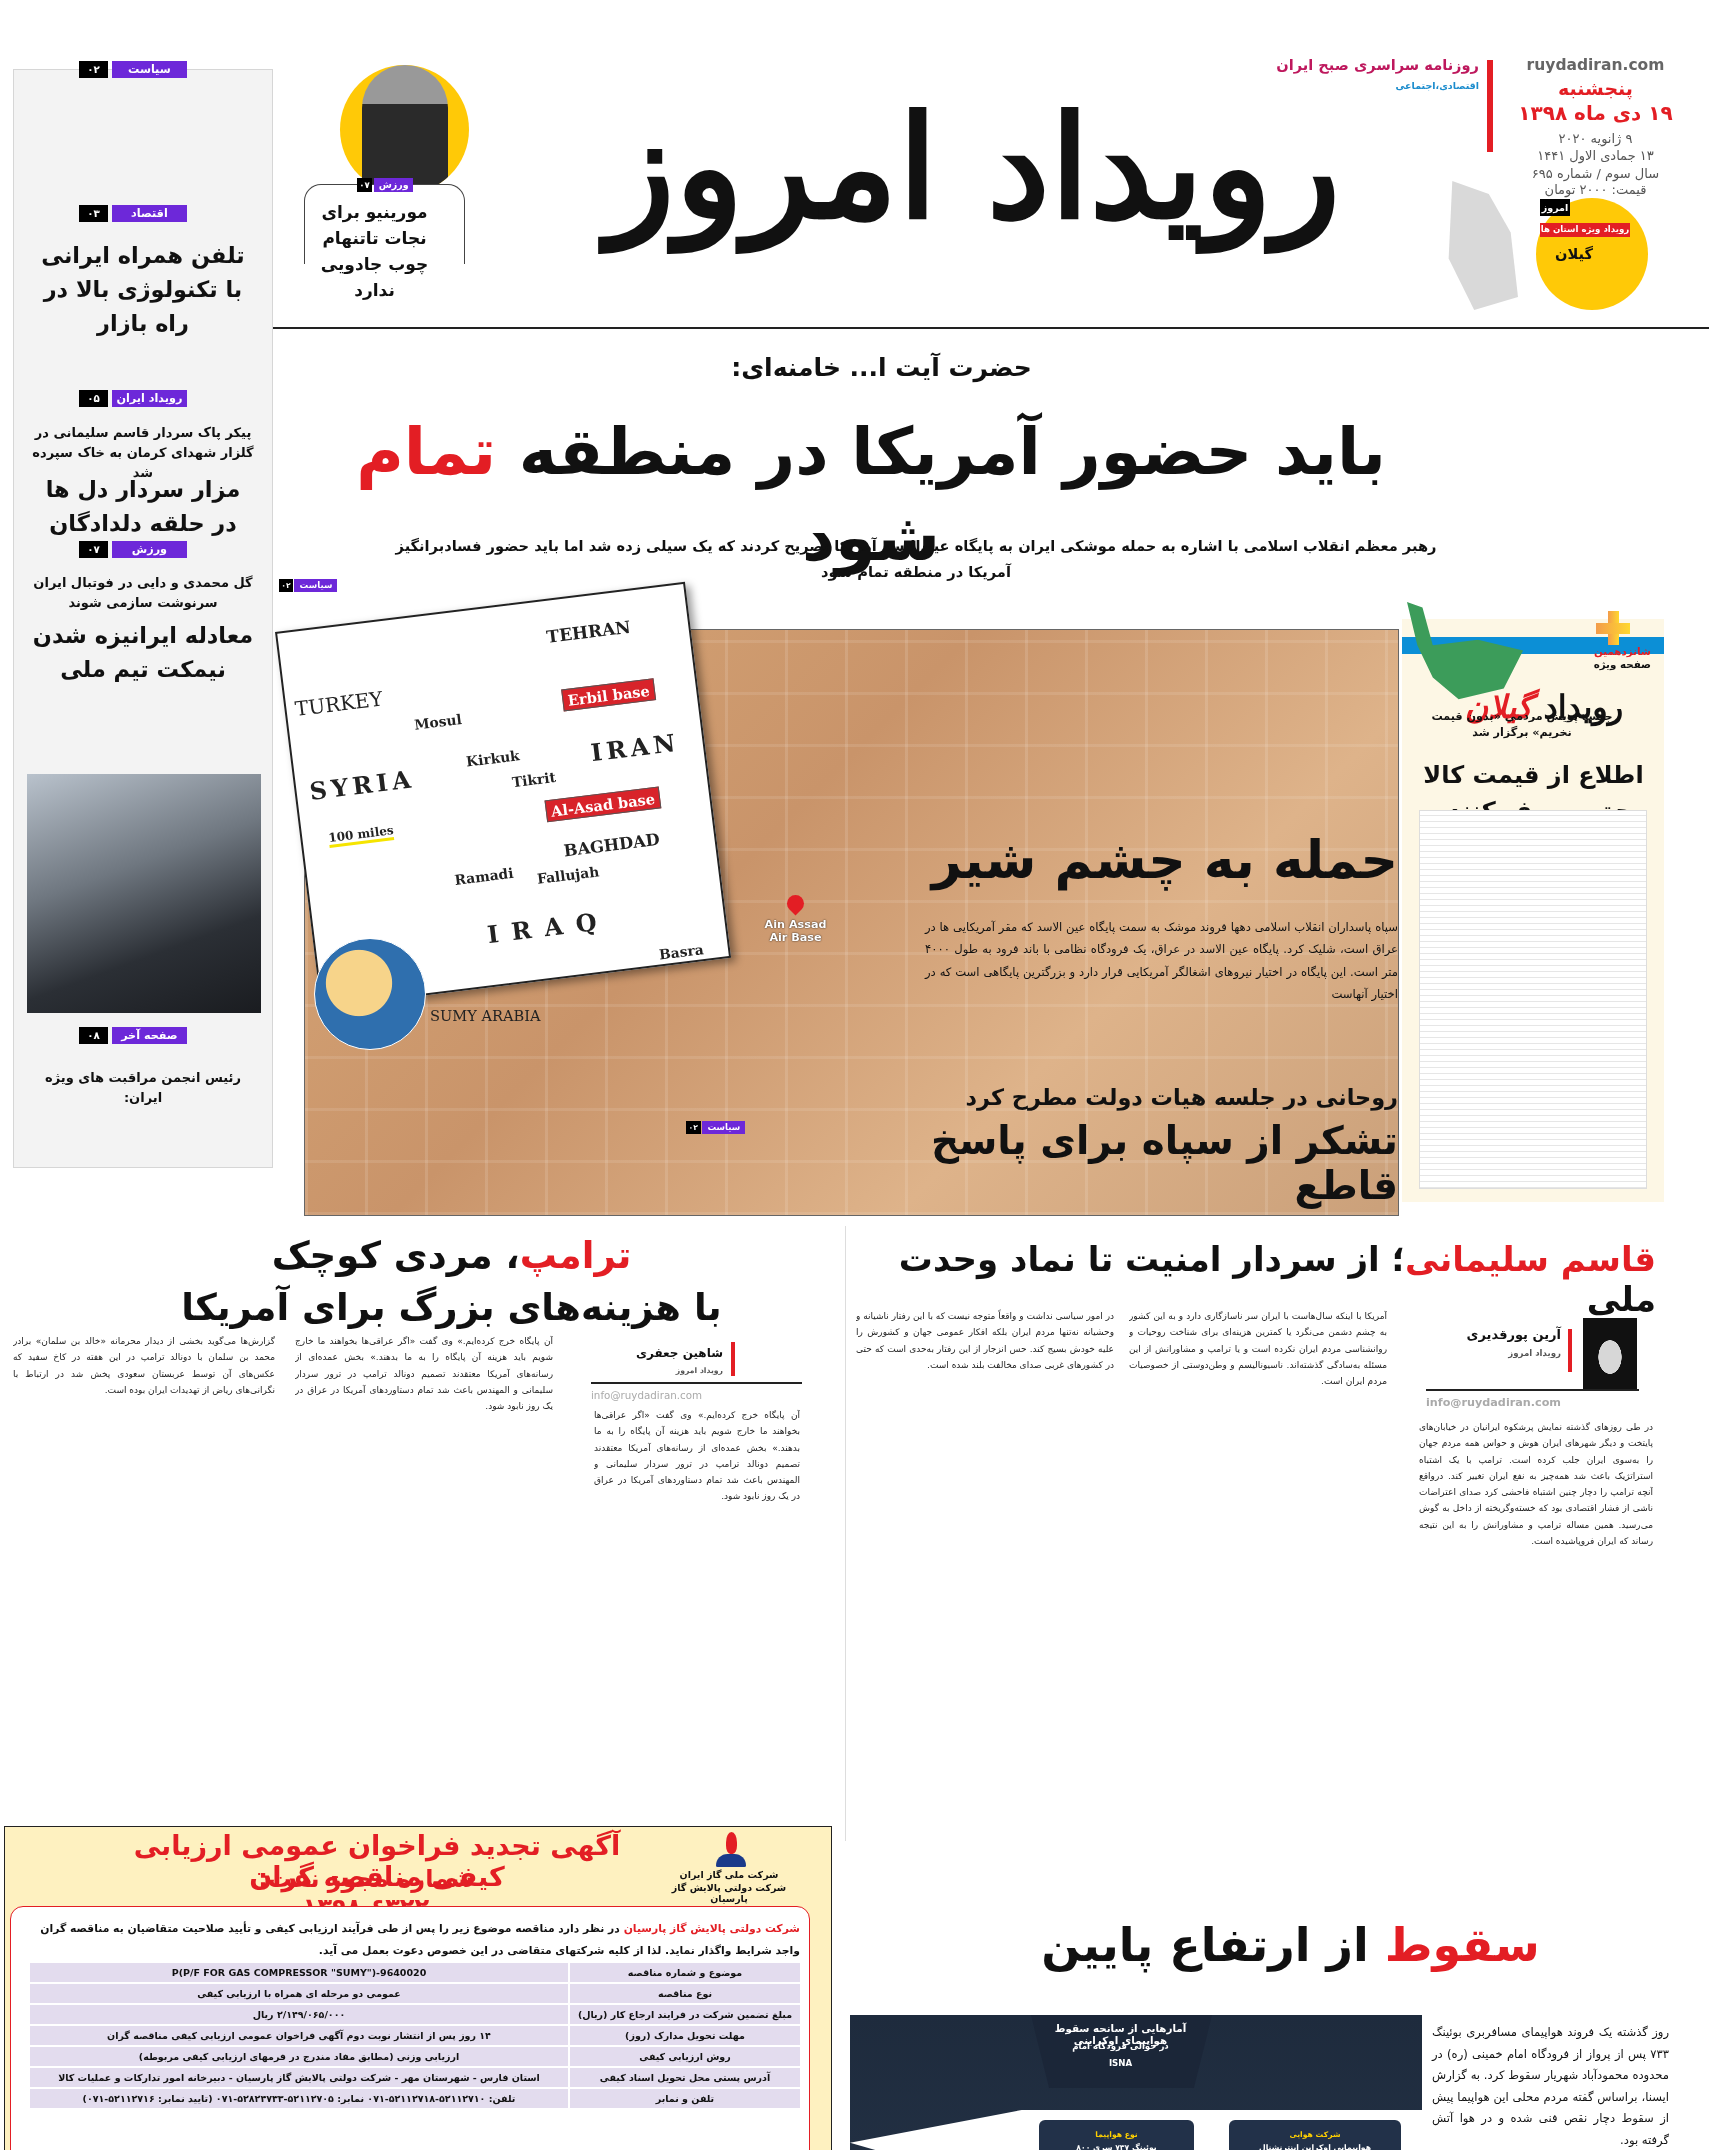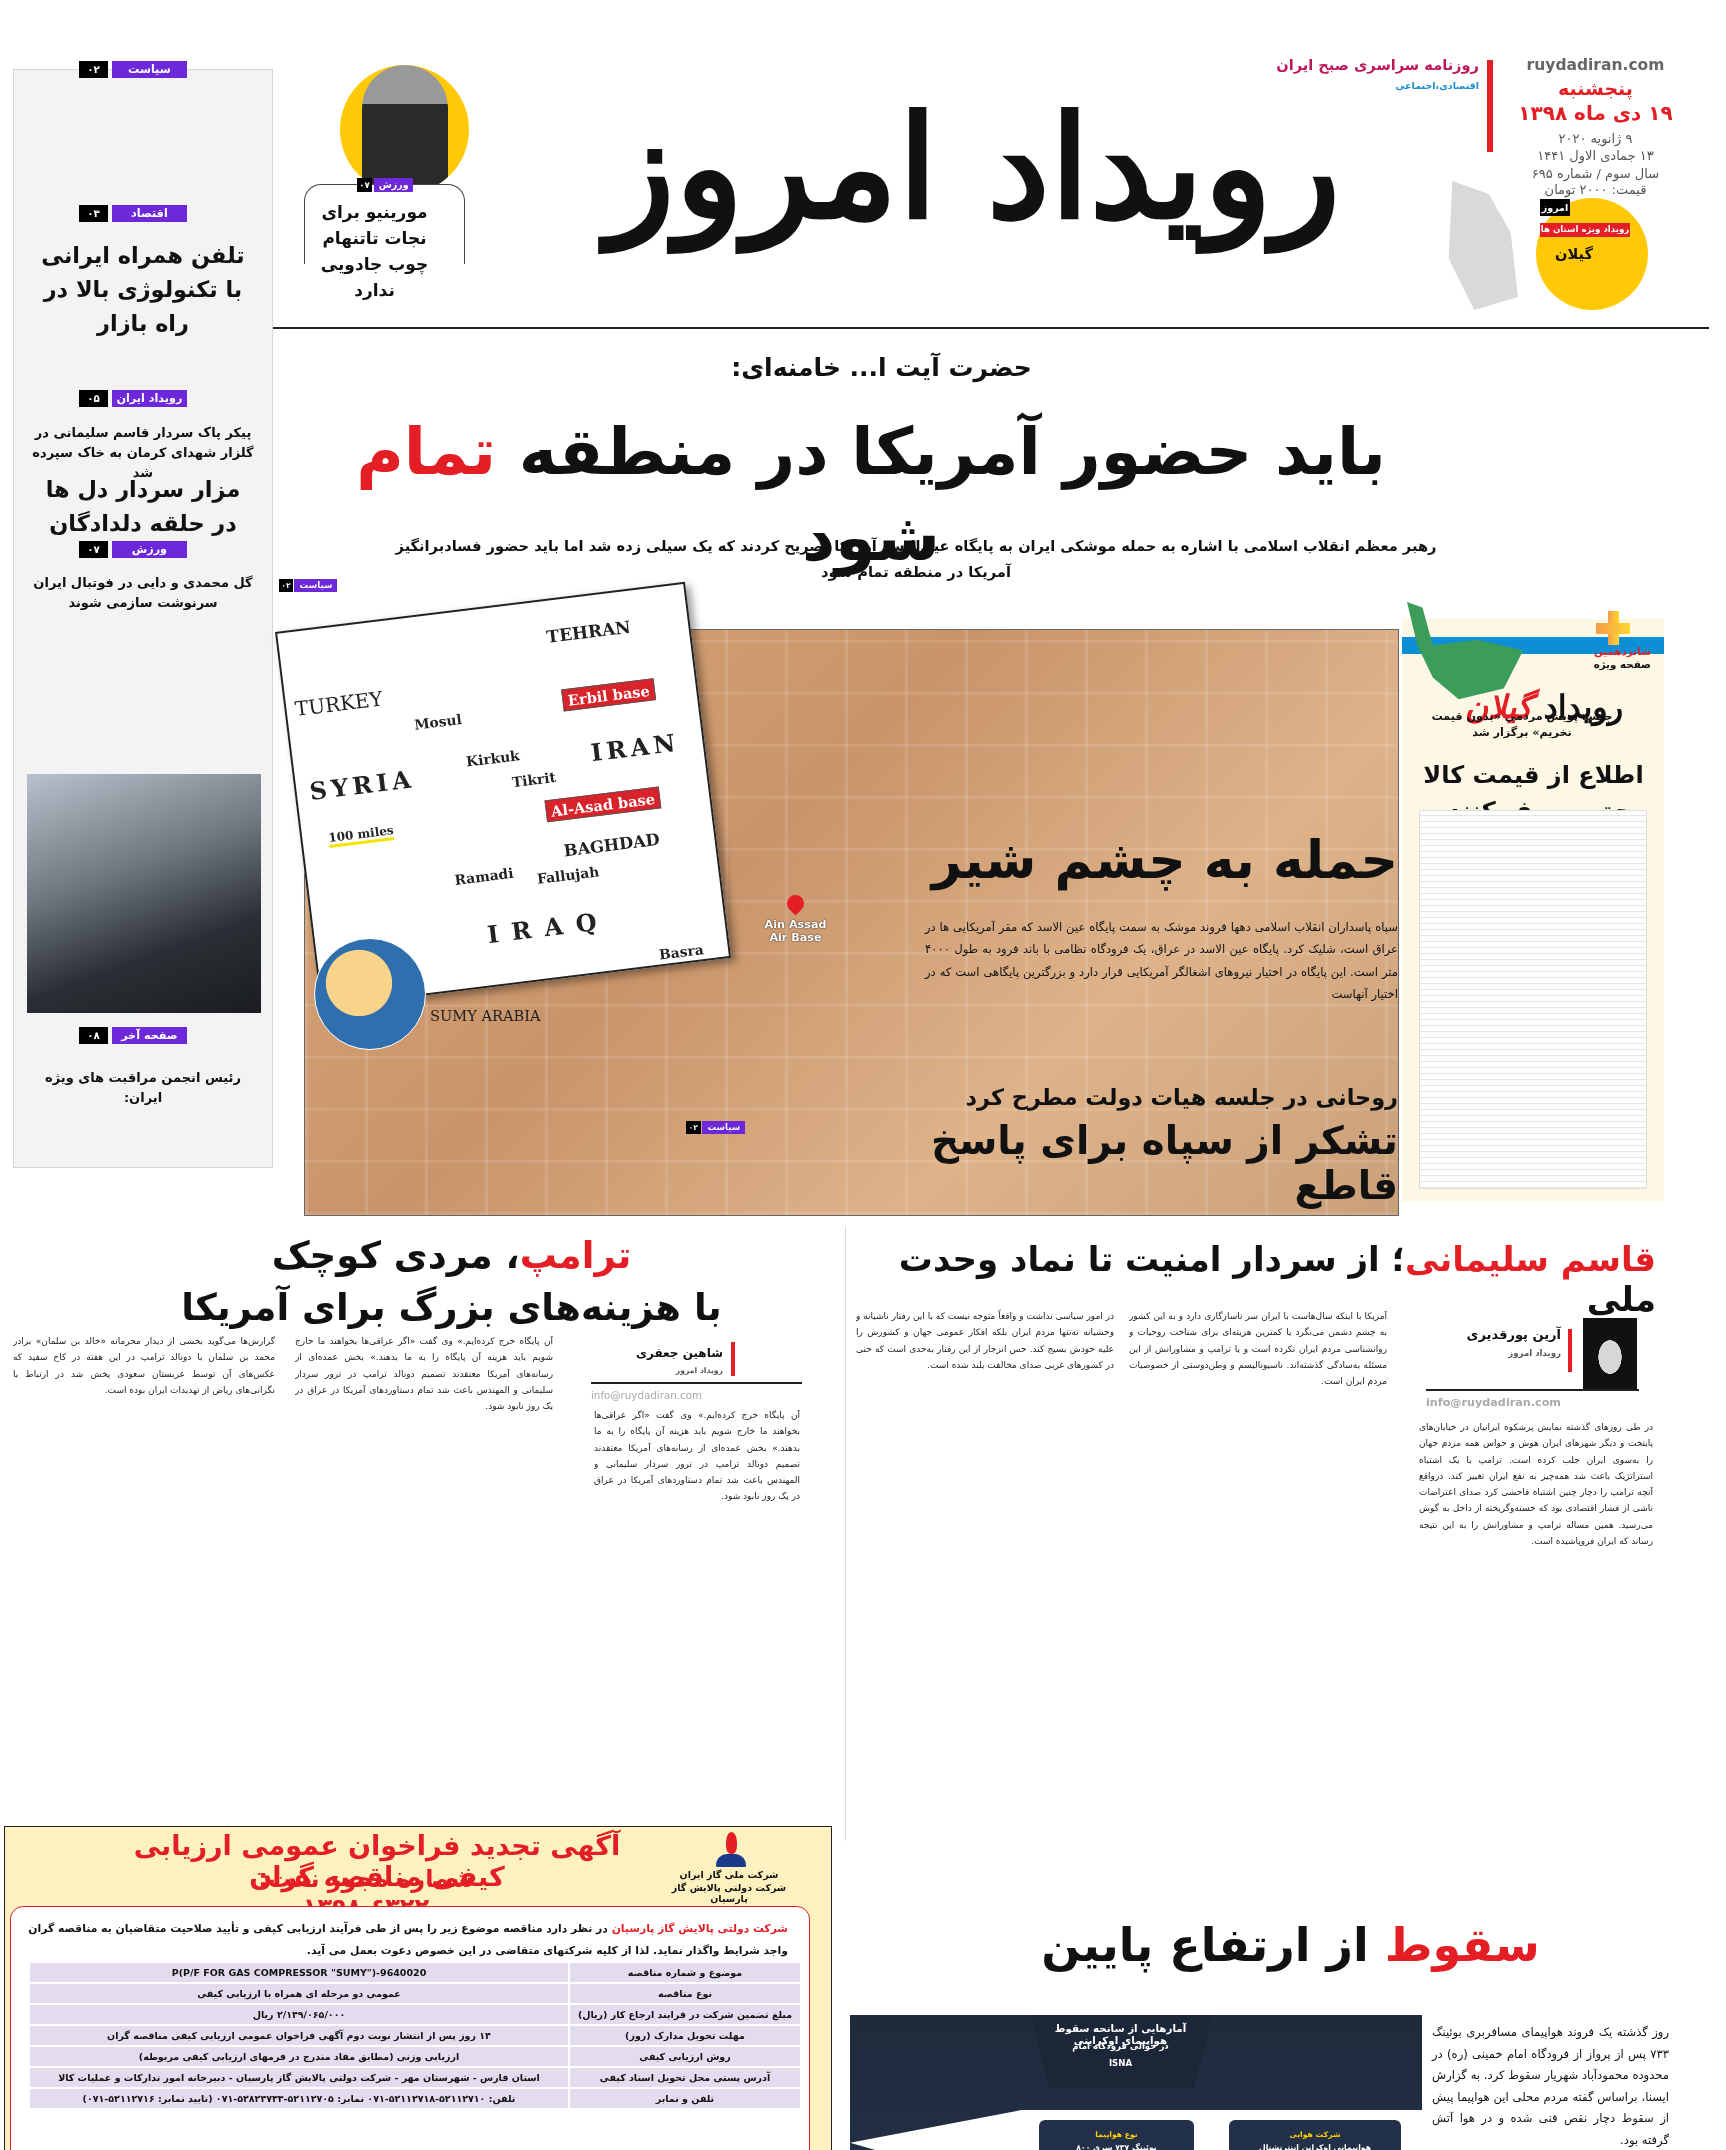--- a/index.html
+++ b/index.html
@@ -111,21 +111,21 @@
   
   #ad { left: 4.3px; top: 1826px; width: 828px; height: 555px; background: #fef1c0; border: 1.7px solid #222; }
   #ad-logo { left: 716px; top: 1832px; width: 30px; height: 47px; }
   #ad-logo .flame { position: absolute; left: 9.5px; top: 0; width: 11.2px; height: 21.5px; background: #e31e24; border-radius: 50% 50% 40% 40%; }
   #ad-logo .base { position: absolute; left: 0; top: 21.5px; width: 30px; height: 13px; background: #1a3a8a; border-radius: 13px 13px 1.7px 1.7px; }
   #ad-company-1 { left: 658px; top: 1869px; width: 142px; text-align: center; font-size: 9.5px; font-weight: bold; }
   #ad-company-2 { left: 658px; top: 1882px; width: 142px; text-align: center; font-size: 9.5px; font-weight: bold; }
   #ad-title { left: 108px; top: 1830px; width: 538px; text-align: center; color: #e31e24; font-size: 27px; font-weight: bold; }
   #ad-subtitle { left: 194px; top: 1865px; width: 344px; text-align: center; color: #e31e24; font-size: 24px; font-weight: bold; }
   #ad-inner { left: 9.5px; top: 1906px; width: 800px; height: 458px; background: #fff; border: 1.7px solid #e31e24; border-radius: 13px; }
-  #ad-intro { left: 14px; top: 1918px; width: 774px; text-align: right; font-size: 10.8px; font-weight: bold; line-height: 21.5px; }
+  #ad-intro { left: 26px; top: 1918px; width: 774px; text-align: right; font-size: 10.8px; font-weight: bold; line-height: 21.5px; }
   #ad-intro .red { color: #e31e24; }
   #ad-table { left: 30px; top: 1961px; width: 770px; border-collapse: separate; border-spacing: 0 2.6px; }
   #ad-table td { background: #e3dcee; height: 19px; font-size: 9.5px; font-weight: bold; text-align: center; }
   #ad-table td.k { width: 232px; border-left: 2.6px solid #fff; }
 
   
   #crash-title { left: 1011px; top: 1918px; width: 559px; text-align: center; font-size: 46px; font-weight: bold; }
   #crash-title .red { color: #e31e24; }
   #infographic { left: 850px; top: 2015px; width: 572px; height: 366px; background: linear-gradient(#1e2b3d, #27364b); overflow: hidden; }
   #info-head { position: absolute; left: 181px; top: 0; width: 181px; height: 73px; background: #1b2638; clip-path: polygon(0 0, 100% 0, 90% 100%, 10% 100%); }
@@ -183,20 +183,21 @@
     <div class="num">۰۵</div>
   </div>
   <div class="sb-title sb-kicker" style="top:353px">پیکر پاک سردار قاسم سلیمانی در گلزار شهدای کرمان به خاک سپرده شد</div>
   <div class="sb-title sb-big" style="top:402px">مزار سردار دل ها در حلقه دلدادگان</div>
 
   <div class="tag" style="top:471px; left:65px;">
     <div class="sec">ورزش</div>
     <div class="num">۰۷</div>
   </div>
   <div class="sb-title sb-kicker" style="top:503px">گل محمدی و دایی در فوتبال ایران سرنوشت سازمی شوند</div>
+  <div class="sb-title sb-big" style="top:548px">معادله ایرانیزه شدن نیمکت تیم ملی</div>
 
   <div class="tag" style="top:957px; left:65px;">
     <div class="sec">صفحه آخر</div>
     <div class="num">۰۸</div>
   </div>
   <div class="sb-title sb-kicker" style="top:998px">رئیس انجمن مراقبت های ویژه ایران:</div>
 </div>
 <div class="abs" id="sb-photo"></div>
 
 <div class="abs" id="kicker">حضرت آیت ا... خامنه‌ای:</div>

